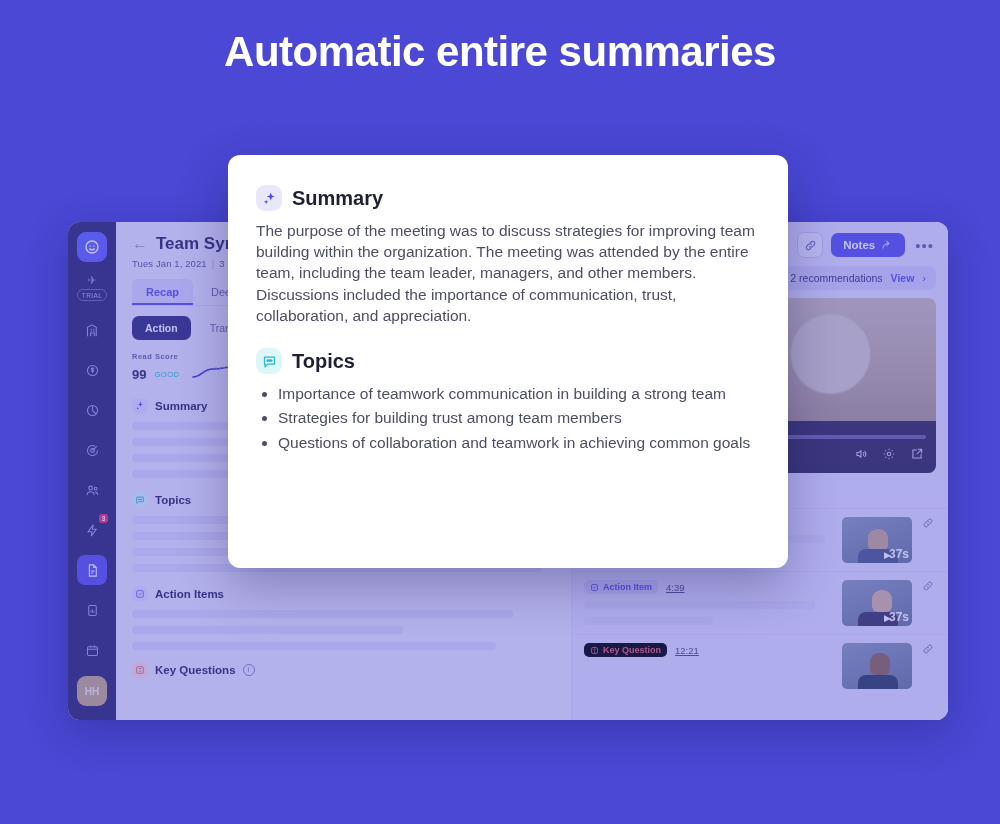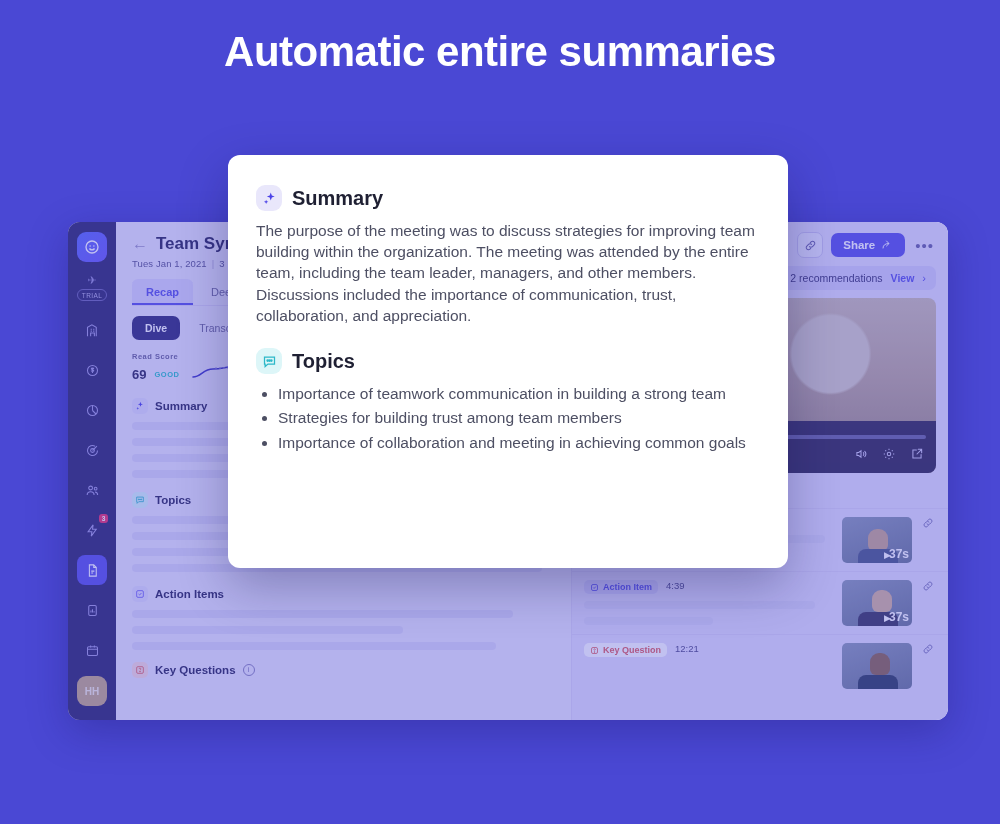--- a/index.html
+++ b/index.html
@@ -108,21 +108,21 @@
   }
 
   .subtabs { display: flex; align-items: center; gap: 6px; padding: 10px 16px 0 16px; }
   .subtab { font-size: 10.5px; color: #6e6898; padding: 6px 13px; border-radius: 7px; }
   .subtab.active { background: #332e78; color: #ffffff; font-weight: bold; }
 
   .read-score { padding: 12px 16px 0 16px; position: relative; }
   .rs-label { font-size: 7.5px; color: #6b6598; letter-spacing: .5px; font-weight: bold; }
   .rs-row { display: flex; align-items: center; gap: 8px; margin-top: 3px; }
   .rs-val { font-size: 13px; color: #2d2a5e; font-weight: bold; }
-  .rs-tag { font-size: 7.5px; color: #2cc3c6; letter-spacing: .5px; font-weight: bold; }
+  .rs-tag { font-size: 7.5px; color: #2cc3c6; letter-spacing: .5px; font-weight: normal; }
   .rs-spark { margin-left: 4px; }
 
   .sec { padding: 0 16px; margin-top: 14px; }
   .sec-head { display: flex; align-items: center; gap: 7px; }
   .sec-ico {
     width: 16px; height: 16px; border-radius: 5px;
     display: flex; align-items: center; justify-content: center;
   }
   .sec-ico svg { width: 10px; height: 10px; }
   .ico-summary { background: #e3e0fb; color: #4b42e8; }
@@ -190,29 +190,29 @@
     width: 30px; height: 15px; border-radius: 8px; background: #cdc7f0;
     position: relative;
   }
   .toggle .knob { position:absolute; left:1px; top:1px; width:13px; height:13px; border-radius:50%; background:#6d68a0; }
   .hl-label { font-size: 10px; color: #3b3670; font-weight: bold; }
   .hl-info { width: 12px; height: 12px; border-radius: 50%; border: 1px solid #8a84bc; color:#8a84bc;
              font-size: 8px; line-height: 10px; text-align: center; }
 
   .hl-item { padding: 8px 12px; border-top: 1px solid #dcd7f4; display: flex; gap: 10px; }
   .hl-main { flex: 1; min-width: 0; }
-  .hl-tagrow { display: flex; align-items: flex-start; gap: 8px; }
+  .hl-tagrow { display: flex; align-items: center; gap: 8px; }
   .chip {
     font-size: 9px; font-weight: bold; border-radius: 5px;
     padding: 2px 6px; display: inline-flex; align-items: center; gap: 4px;
   }
   .chip svg { width: 9px; height: 9px; }
   .chip-action { background: #d7d2f8; color: #5b54e8; }
-  .chip-key { background: #ffffff; color: #e2615f; }
-  .hl-time { font-size: 9.5px; color: #514c85; }
+  .chip-key { background: #000000; color: #e2615f; }
+  .hl-time { font-size: 9.5px; color: #514c85; text-decoration: underline; }
   .hl-heading { font-size: 10.5px; font-weight: bold; color: #2d2a5e; }
   .hl-quote { border-left: 2px solid #c5bff0; padding-left: 8px; margin-top: 6px; }
   .thumb {
     width: 70px; height: 46px; flex: 0 0 70px;
     border-radius: 5px; position: relative; overflow: hidden;
     background: linear-gradient(160deg,#8e9bb5,#6d7a96);
   }
   .thumb .head { position:absolute; left:26px; top:12px; width:20px; height:22px; border-radius:9px 9px 6px 6px; background:#caa98e; }
   .thumb .body { position:absolute; left:16px; bottom:0; width:40px; height:14px; border-radius:8px 8px 0 0; background:#4d5b86; }
   .thumb .dur { position:absolute; right:3px; bottom:2px; color:#fff; font-size:12px; font-weight:bold; }
@@ -350,28 +350,28 @@
         <span>Tues Jan 1, 2021</span><span class="sep">|</span><span>3</span>
       </div>
 
       <div class="tabs">
         <div class="tab active">Recap</div>
         <div class="tab">Deep Dive</div>
       </div>
     </div>
 
     <div class="subtabs">
-      <div class="subtab active">Dive</div>
+      <div class="subtab active">Action</div>
       <div class="subtab">Transcript</div>
     </div>
 
     <div class="read-score">
       <div class="rs-label">Read Score</div>
       <div class="rs-row">
-        <span class="rs-val">69</span>
+        <span class="rs-val">99</span>
         <span class="rs-tag">GOOD</span>
         <span class="rs-spark">
           <svg width="60" height="16" viewBox="0 0 60 16" fill="none">
             <path d="M2 13C10 13 12 5 22 5s10 -2 18 -2 18 0 18 0" stroke="#3f37c9" stroke-width="1.6" stroke-linecap="round"></path>
             <path d="M24 4h30" stroke="#9b94e0" stroke-width="1" stroke-dasharray="2 2"></path>
           </svg>
         </span>
       </div>
     </div>
 
@@ -441,21 +441,21 @@
 
   <div class="right-col">
     <div class="right-top">
       <div class="icon-btn">
         <svg viewBox="0 0 24 24" fill="none" stroke="currentColor" stroke-width="1.9" stroke-linecap="round">
             <path d="M10 14a4 4 0 0 0 5.7 0l3-3a4 4 0 1 0-5.7-5.7L11.5 7"></path>
             <path d="M14 10a4 4 0 0 0-5.7 0l-3 3A4 4 0 1 0 11 18.7L12.5 17"></path>
           </svg>
       </div>
       <div class="share-btn">
-        <span>Share</span>
+        <span>Notes</span>
         <svg viewBox="0 0 24 24" fill="none" stroke="currentColor" stroke-width="1.9" stroke-linecap="round">
             <path d="M4 18c0-6 5-9 11-9"></path>
             <path d="M11 4l5 5-5 5"></path>
           </svg>
       </div>
       <div class="dots">•••</div>
     </div>
 
     <div class="rec-bar">
       <span>2 recommendations</span>
@@ -603,18 +603,18 @@
             <circle cx="9" cy="10.5" r="1.1" fill="currentColor"></circle>
             <circle cx="12" cy="10.5" r="1.1" fill="currentColor"></circle>
             <circle cx="15" cy="10.5" r="1.1" fill="currentColor"></circle>
           </svg>
       </span>
       <span class="card-title">Topics</span>
     </div>
     <ul class="topics-list">
       <li>Importance of teamwork communication in building a strong team</li>
       <li>Strategies for building trust among team members</li>
-      <li>Importance of collaboration and meeting in achieving common goals</li>
+      <li>Questions of collaboration and teamwork in achieving common goals</li>
     </ul>
   </div>
 </div>
 
 <div class="ghost-strip">&nbsp;</div>
 
 </body></html>

